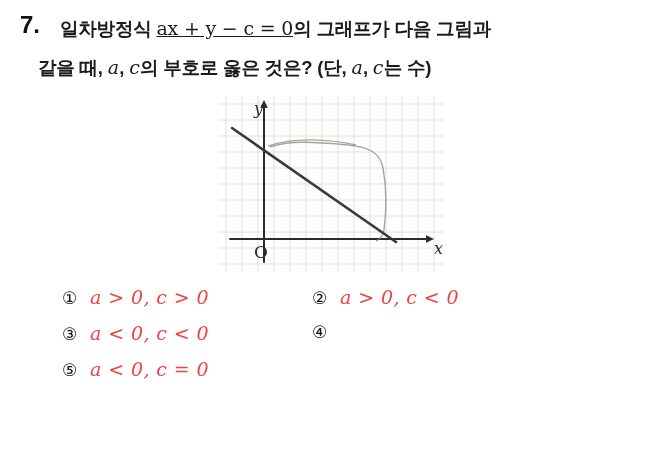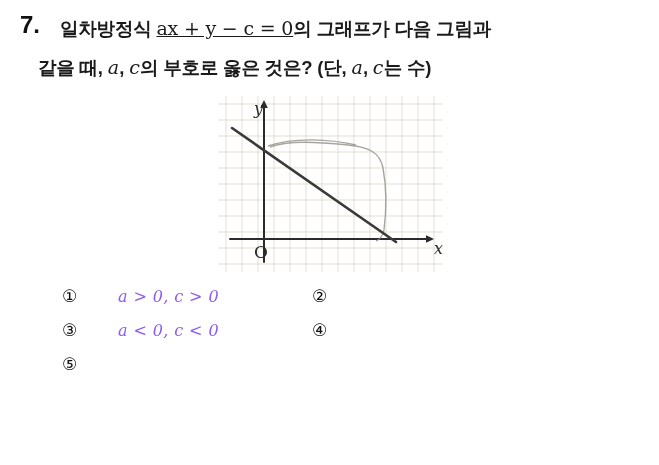--- a/index.html
+++ b/index.html
@@ -98,25 +98,24 @@
   .circnum {
     font-family: "DejaVu Sans", sans-serif;
     font-size: 17px;
     width: 28px;
     flex: 0 0 28px;
     color: #111;
   }
   .choice-text {
     font-family: "DejaVu Serif", "Liberation Serif", serif;
     font-style: italic;
-    font-size: 16px;
+    font-size: 19px;
     letter-spacing: 0.4px;
-    color: #8b5cf6;
+    color: #ef4444;
     white-space: nowrap;
-    margin-left: 28px;
   }
 </style>
 </head>
 <body>
 
 <div class="page">
 
   <div class="stem">
     <div class="qnum">7.</div>
     <div class="stem-text">
@@ -195,31 +194,33 @@
   </div>
 
   <div class="choices">
     <div class="choice-row">
       <div class="choice">
         <span class="circnum">①</span>
         <span class="choice-text">a &gt; 0,  c &gt; 0</span>
       </div>
       <div class="choice">
         <span class="circnum">②</span>
+        <span class="choice-text">a &gt; 0,  c &lt; 0</span>
       </div>
     </div>
     <div class="choice-row">
       <div class="choice">
         <span class="circnum">③</span>
         <span class="choice-text">a &lt; 0,  c &lt; 0</span>
       </div>
       <div class="choice">
         <span class="circnum">④</span>
       </div>
     </div>
     <div class="choice-row">
       <div class="choice">
         <span class="circnum">⑤</span>
+        <span class="choice-text">a &lt; 0,  c = 0</span>
       </div>
     </div>
   </div>
 
 </div>
 
 </body></html>

